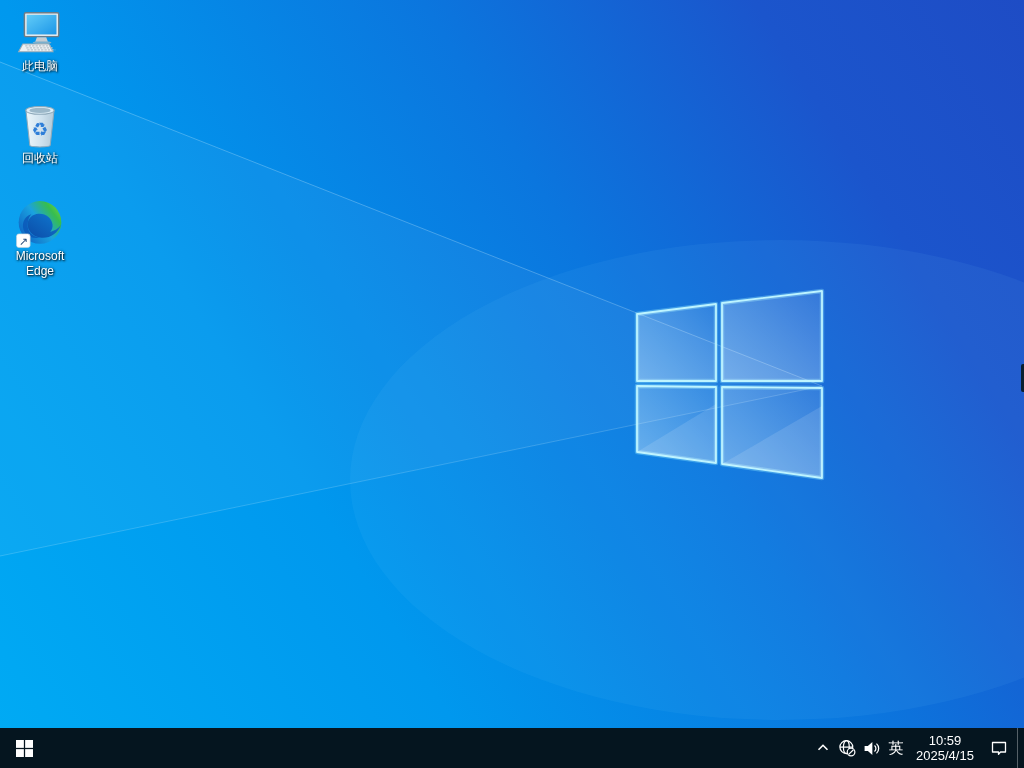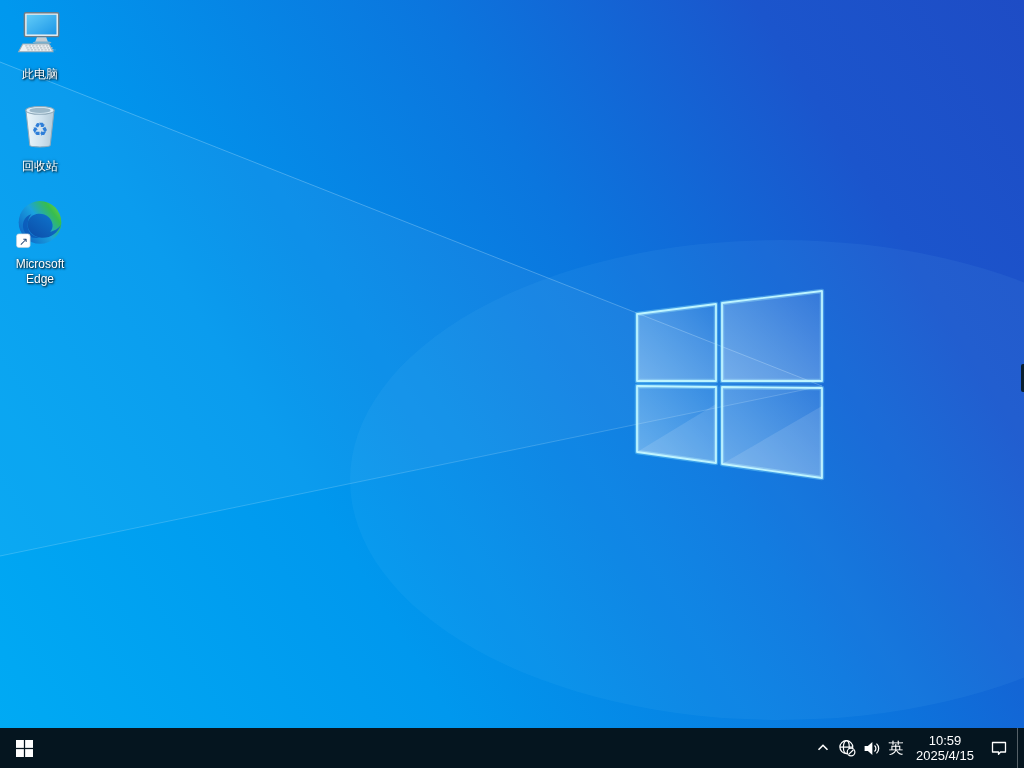--- a/index.html
+++ b/index.html
@@ -13,21 +13,21 @@
   
   .wallpaper{
     position:absolute;left:0;top:0;width:1024px;height:768px;
     background:linear-gradient(58deg,#00abf4 0%,#0098ee 32%,#0b76de 60%,#1b55cc 82%,#1e4cc5 100%);
   }
   .wallpaper svg{position:absolute;left:0;top:0;display:block;}
 
   
   .dicon{
     position:absolute;width:78px;left:1px;
-    display:flex;flex-direction:column;align-items:center;gap:8px;
+    display:flex;flex-direction:column;align-items:center;gap:0;
     cursor:default;
   }
   .dicon .img{width:50px;height:50px;display:block;}
   .dicon .label{
     color:#fff;font-size:12px;line-height:15px;text-align:center;
     text-shadow:1px 1px 2px rgba(0,0,0,.9),0 0 3px rgba(0,0,0,.55);
     max-width:72px;
   }
   #icon-this-pc{top:9px;}
   #icon-recycle{top:101px;}

